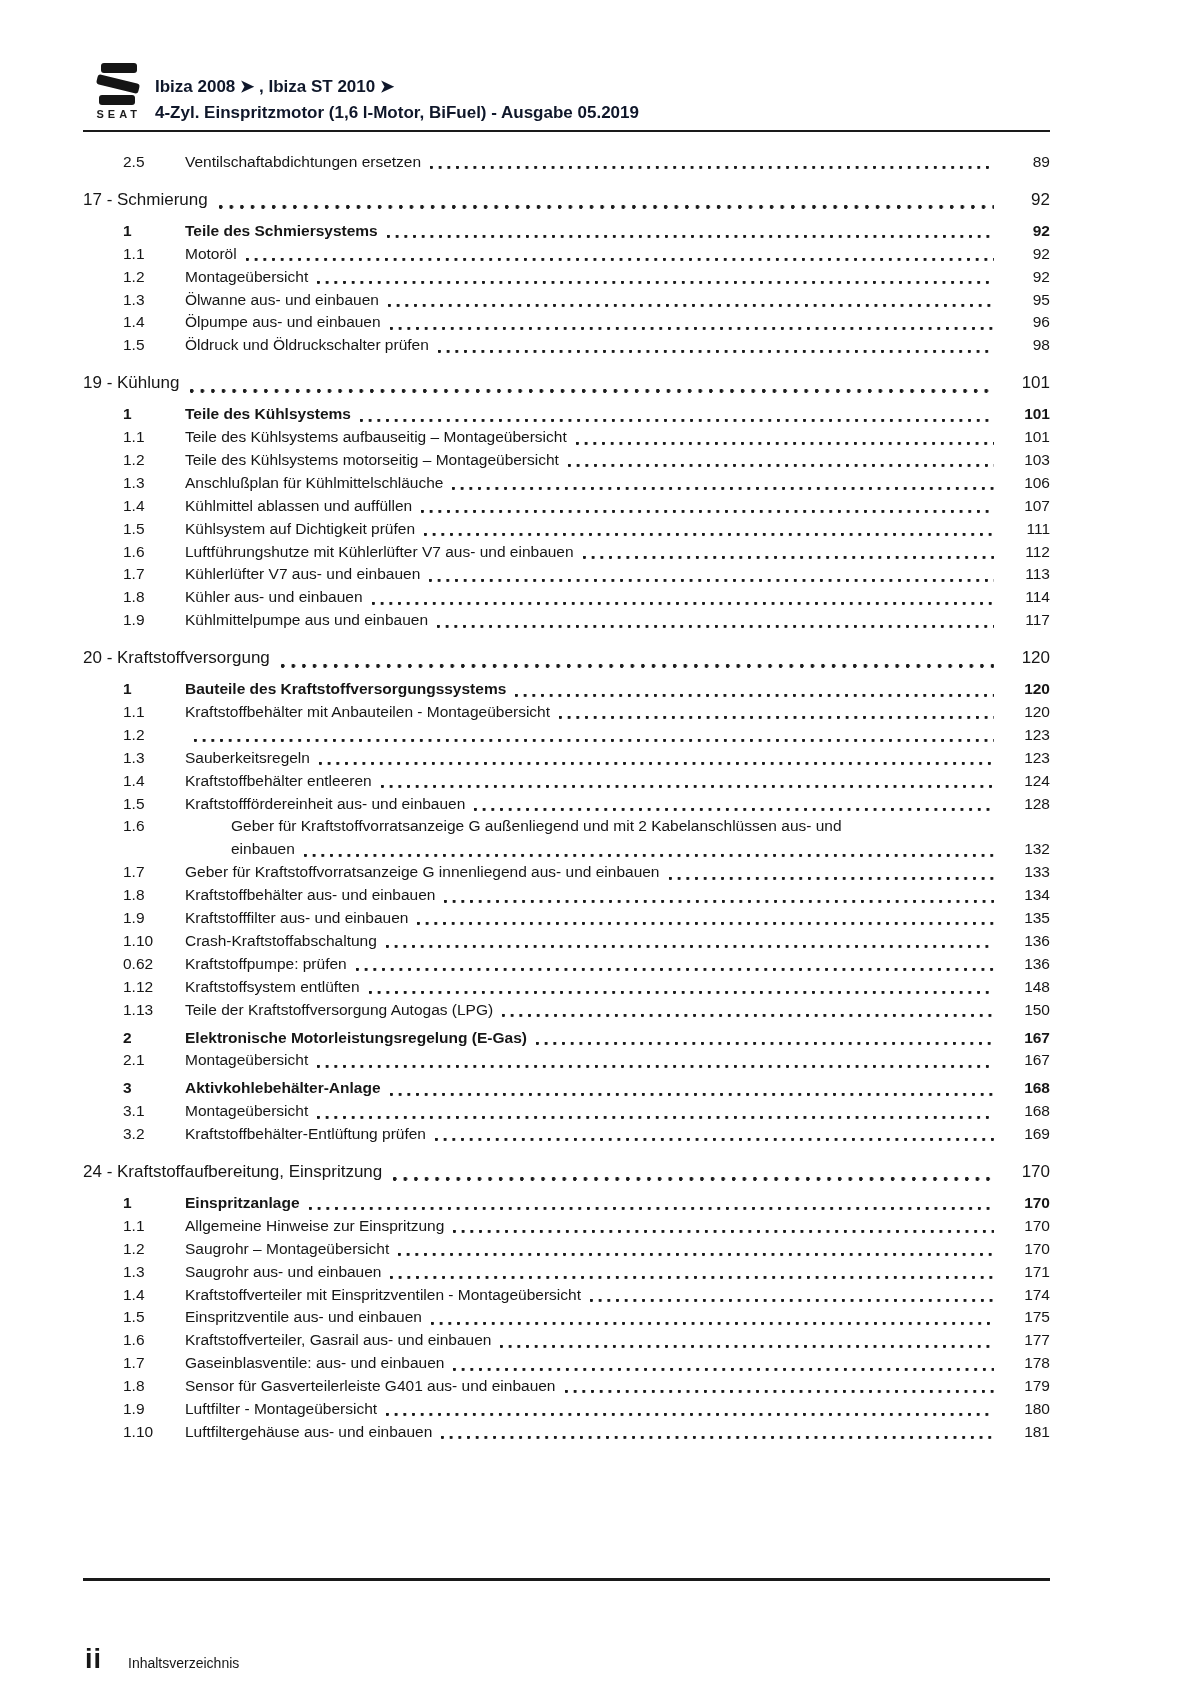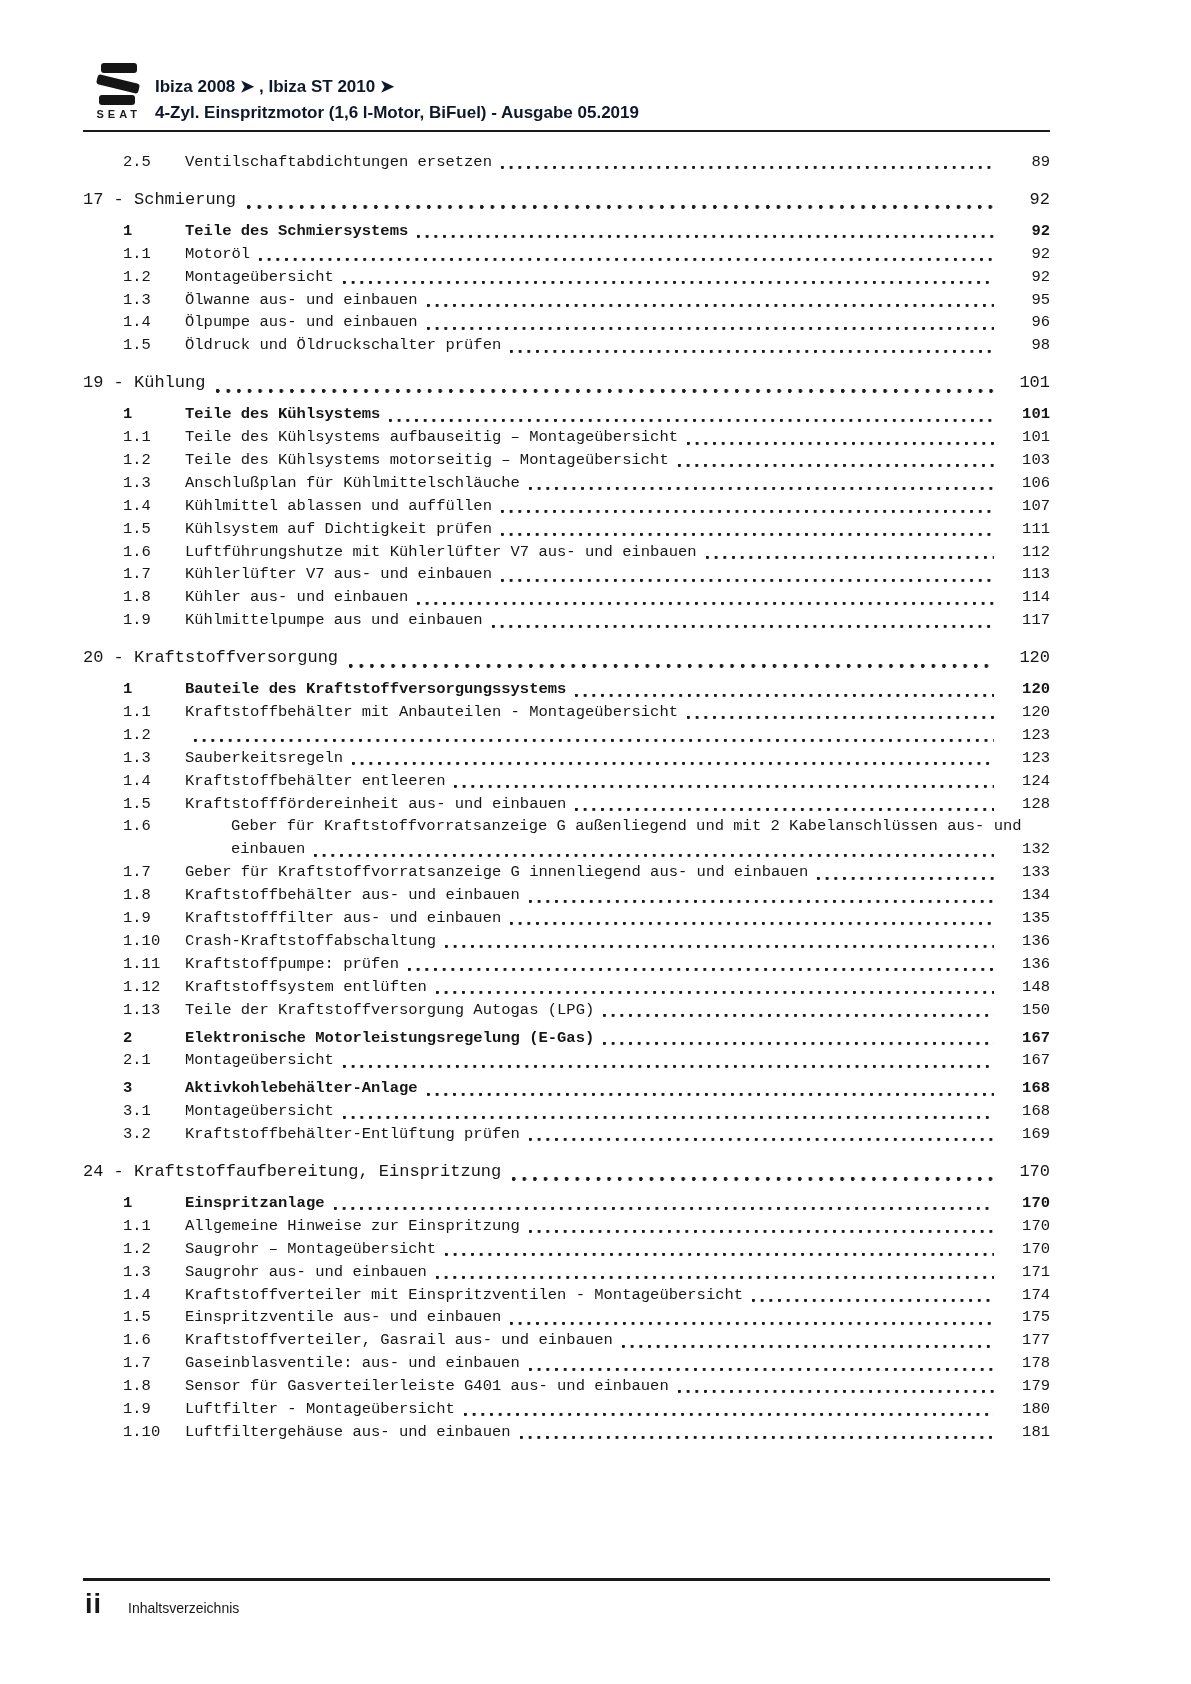--- a/index.html
+++ b/index.html
@@ -54,21 +54,21 @@
     border-top: 2px solid #1a1a1a;
   }
 
   
   .toc {
     position: absolute;
     top: 151px;
     left: 83px;
     width: 967px;
   }
-  .row { display: flex; font-family: Liberation Mono, monospace; }
+  .row { display: flex; }
   .row.sub, .row.bold {
     padding-left: 40px;
     font-size: 15.5px;
     line-height: 22.9px;
     height: 22.9px;
   }
   .row.bold { font-weight: bold; margin-top: 5px; }
   .row.chapter + .row.bold { margin-top: 0; }
   .row.twoline { height: 45.8px; }
   .num {
@@ -111,21 +111,21 @@
   
   .footer-rule {
     position: absolute;
     top: 1578px;
     left: 83px;
     width: 967px;
     border-top: 3px solid #1a1a1a;
   }
   .footer {
     position: absolute;
-    top: 1589px;
+    top: 1644px;
     left: 85px;
     display: flex;
     align-items: baseline;
   }
   .footer-pagenum {
     font-size: 27px;
     font-weight: bold;
     line-height: 30px;
     letter-spacing: 1px;
   }
@@ -339,21 +339,21 @@
         <span class="leader"></span>
         <span class="pnum">135</span>
       </div>
       <div class="row sub">
         <span class="num">1.10</span>
         <span class="title">Crash-Kraftstoffabschaltung</span>
         <span class="leader"></span>
         <span class="pnum">136</span>
       </div>
       <div class="row sub">
-        <span class="num">1.11</span>
+        <span class="num">0.62</span>
         <span class="title">Kraftstoffpumpe: prüfen</span>
         <span class="leader"></span>
         <span class="pnum">136</span>
       </div>
       <div class="row sub">
         <span class="num">1.12</span>
         <span class="title">Kraftstoffsystem entlüften</span>
         <span class="leader"></span>
         <span class="pnum">148</span>
       </div>

